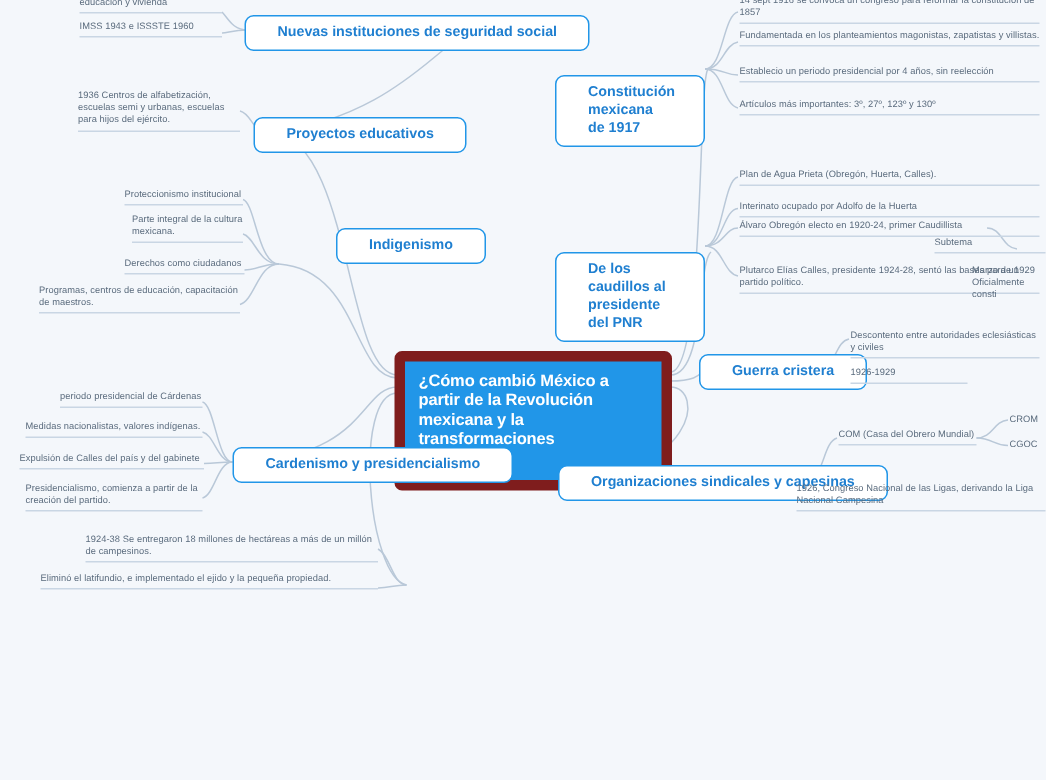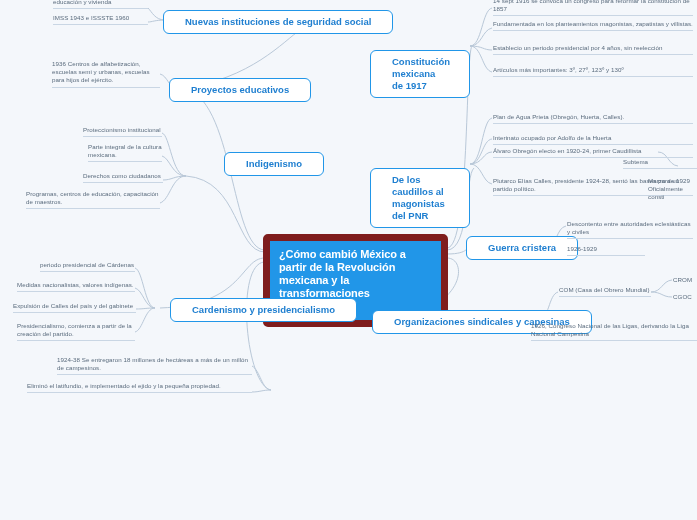--- a/index.html
+++ b/index.html
@@ -141,26 +141,26 @@
   </svg>
 
   <div class="central" style="left:263px; top:234px; width:185px;">¿Cómo cambió México a partir de la Revolución mexicana y la transformaciones mundiales?</div>
 
   <div class="branch" style="left:163px; top:10px;">Nuevas instituciones de seguridad social</div>
 
   <div class="branch" style="left:169px; top:78px;">Proyectos educativos</div>
 
   <div class="branch" style="left:184px; top:152px;margin-left:40px;">Indigenismo</div>
 
-  <div class="branch" style="left:170px; top:298px;text-align:center;">Cardenismo y presidencialismo</div>
+  <div class="branch" style="left:155px; top:298px;text-align:center;">Cardenismo y presidencialismo</div>
 
 
   <div class="branch wrap" style="left:370px; top:30px; width:100px;">Constitución mexicana de 1917</div>
 
-  <div class="branch wrap" style="left:370px; top:148px; width:100px;">De los caudillos al magonistas del PNR</div>
+  <div class="branch wrap" style="left:370px; top:148px; width:100px;">De los caudillos al presidente del PNR</div>
 
   <div class="branch" style="left:372px; top:310px;">Organizaciones sindicales y capesinas</div>
 
   <div class="branch" style="left:466px; top:236px;">Guerra cristera</div>
 
   <div class="leaf" style="left:53px; top:-2px; width:95px;">educación y vivienda</div>
   <div class="leaf" style="left:53px; top:14px; width:95px;">IMSS 1943 e ISSSTE 1960</div>
 
   <div class="leaf" style="left:52px; top:60px; width:108px;">1936 Centros de alfabetización, escuelas semi y urbanas, escuelas para hijos del ejército.</div>
 

